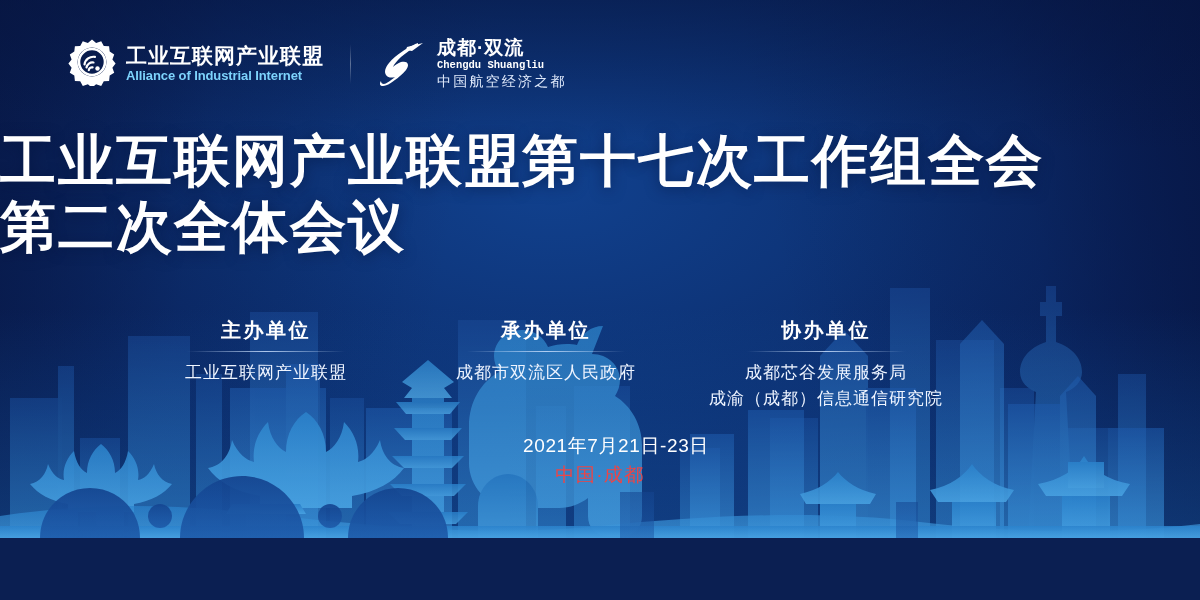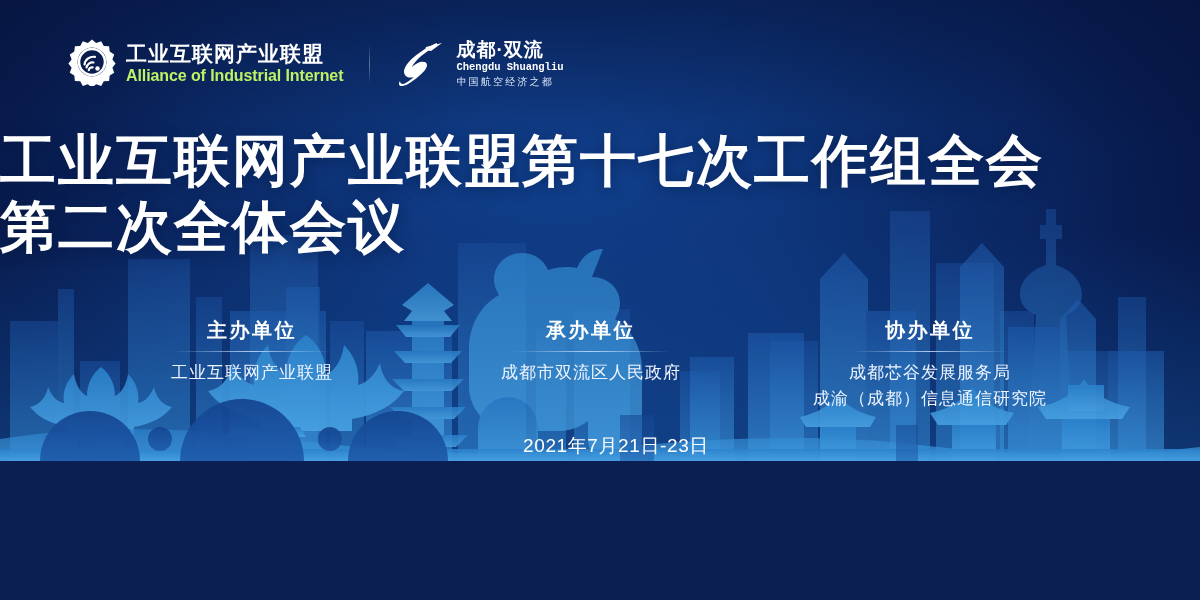--- a/index.html
+++ b/index.html
@@ -8,21 +8,21 @@
     padding: 0;
     background: #0b1f52;
   }
   body {
     font-family: "Liberation Sans", "DejaVu Sans", sans-serif;
   }
 
   #banner {
     position: relative;
     width: 1200px;
-    height: 461px;
+    height: 538px;
     overflow: hidden;
     background: #0a2a66;
   }
 
   
   .bg-base {
     position: absolute;
     inset: 0;
     background:
       radial-gradient(ellipse 900px 520px at 46% 34%, #11418e 0%, #0d3275 38%, #0a2562 66%, #091d52 100%);
@@ -72,22 +72,22 @@
 
   .logo-text-cn {
     color: #ffffff;
     font-size: 21px;
     font-weight: 700;
     letter-spacing: 1px;
     line-height: 1.12;
     white-space: nowrap;
   }
   .logo-text-en {
-    color: #bef264;
-    font-size: 16px;
+    color: #7dd3fc;
+    font-size: 13px;
     font-weight: 700;
     letter-spacing: -0.1px;
     line-height: 1.25;
     white-space: nowrap;
   }
   .sl-cn {
     color: #ffffff;
     font-size: 19px;
     font-weight: 700;
     letter-spacing: 1px;
@@ -97,21 +97,21 @@
   .sl-en {
     color: #ffffff;
     font-size: 10.5px;
     font-weight: 700;
     line-height: 1.25;
     white-space: nowrap;
     font-family: Liberation Mono, monospace;
   }
   .sl-sub {
     color: #dfe9fb;
-    font-size: 10px;
+    font-size: 14px;
     letter-spacing: 2.2px;
     line-height: 1.3;
     white-space: nowrap;
   }
   .divider-v {
     width: 1px;
     height: 40px;
     background: linear-gradient(180deg, rgba(255,255,255,0.0), rgba(255,255,255,0.35), rgba(255,255,255,0.0));
   }
 
@@ -127,25 +127,24 @@
     font-weight: 700;
     letter-spacing: 2px;
     line-height: 1.17;
     text-shadow: 0 2px 14px rgba(4,18,58,0.55);
     white-space: nowrap;
   }
 
   
   .orgs {
     position: absolute;
-    left: 112px;
+    left: 126px;
     right: 130px;
     top: 318px;
     display: flex;
-    justify-content: space-between;
     align-items: flex-start;
   }
   .org-col {
     width: 280px;
     text-align: center;
   }
   .org-title {
     color: #ffffff;
     font-size: 20px;
     font-weight: 700;

